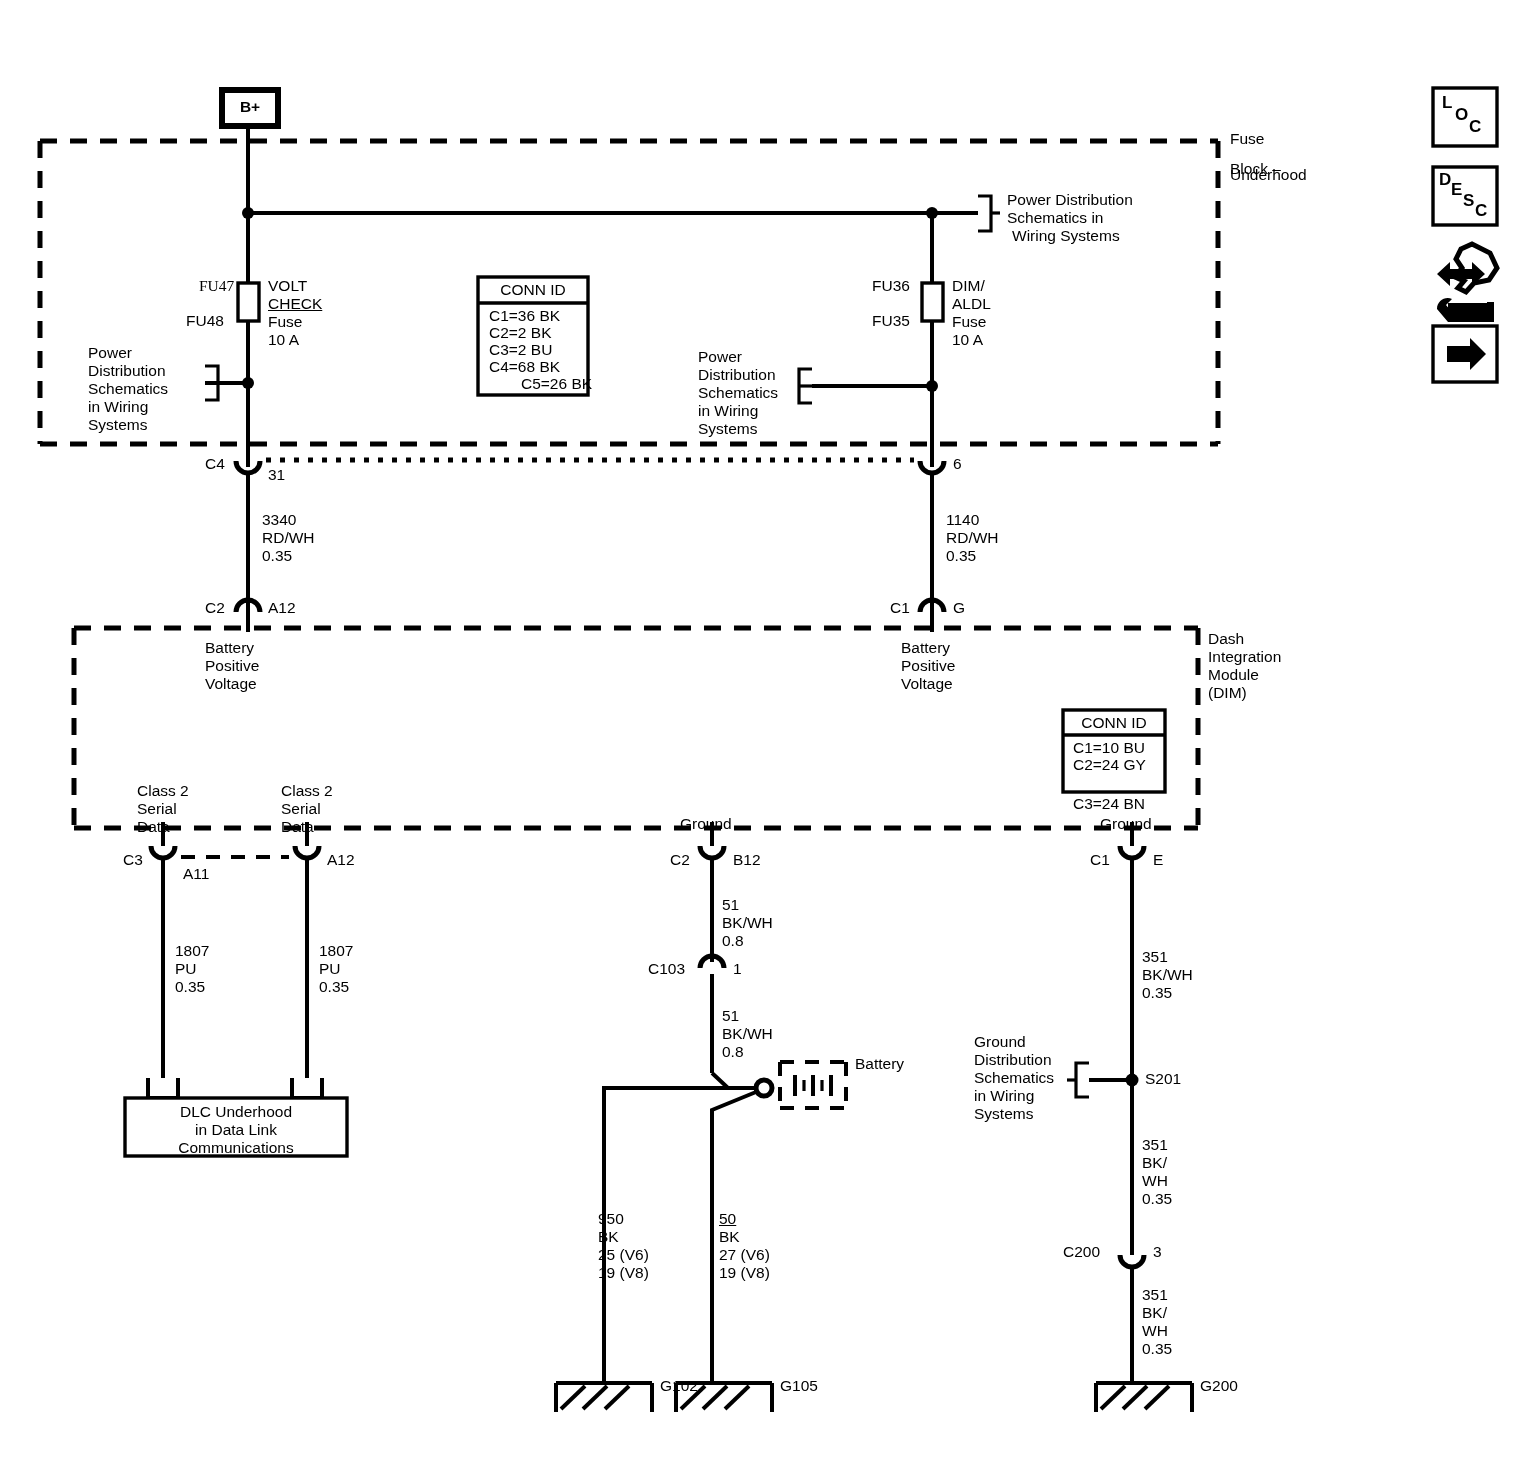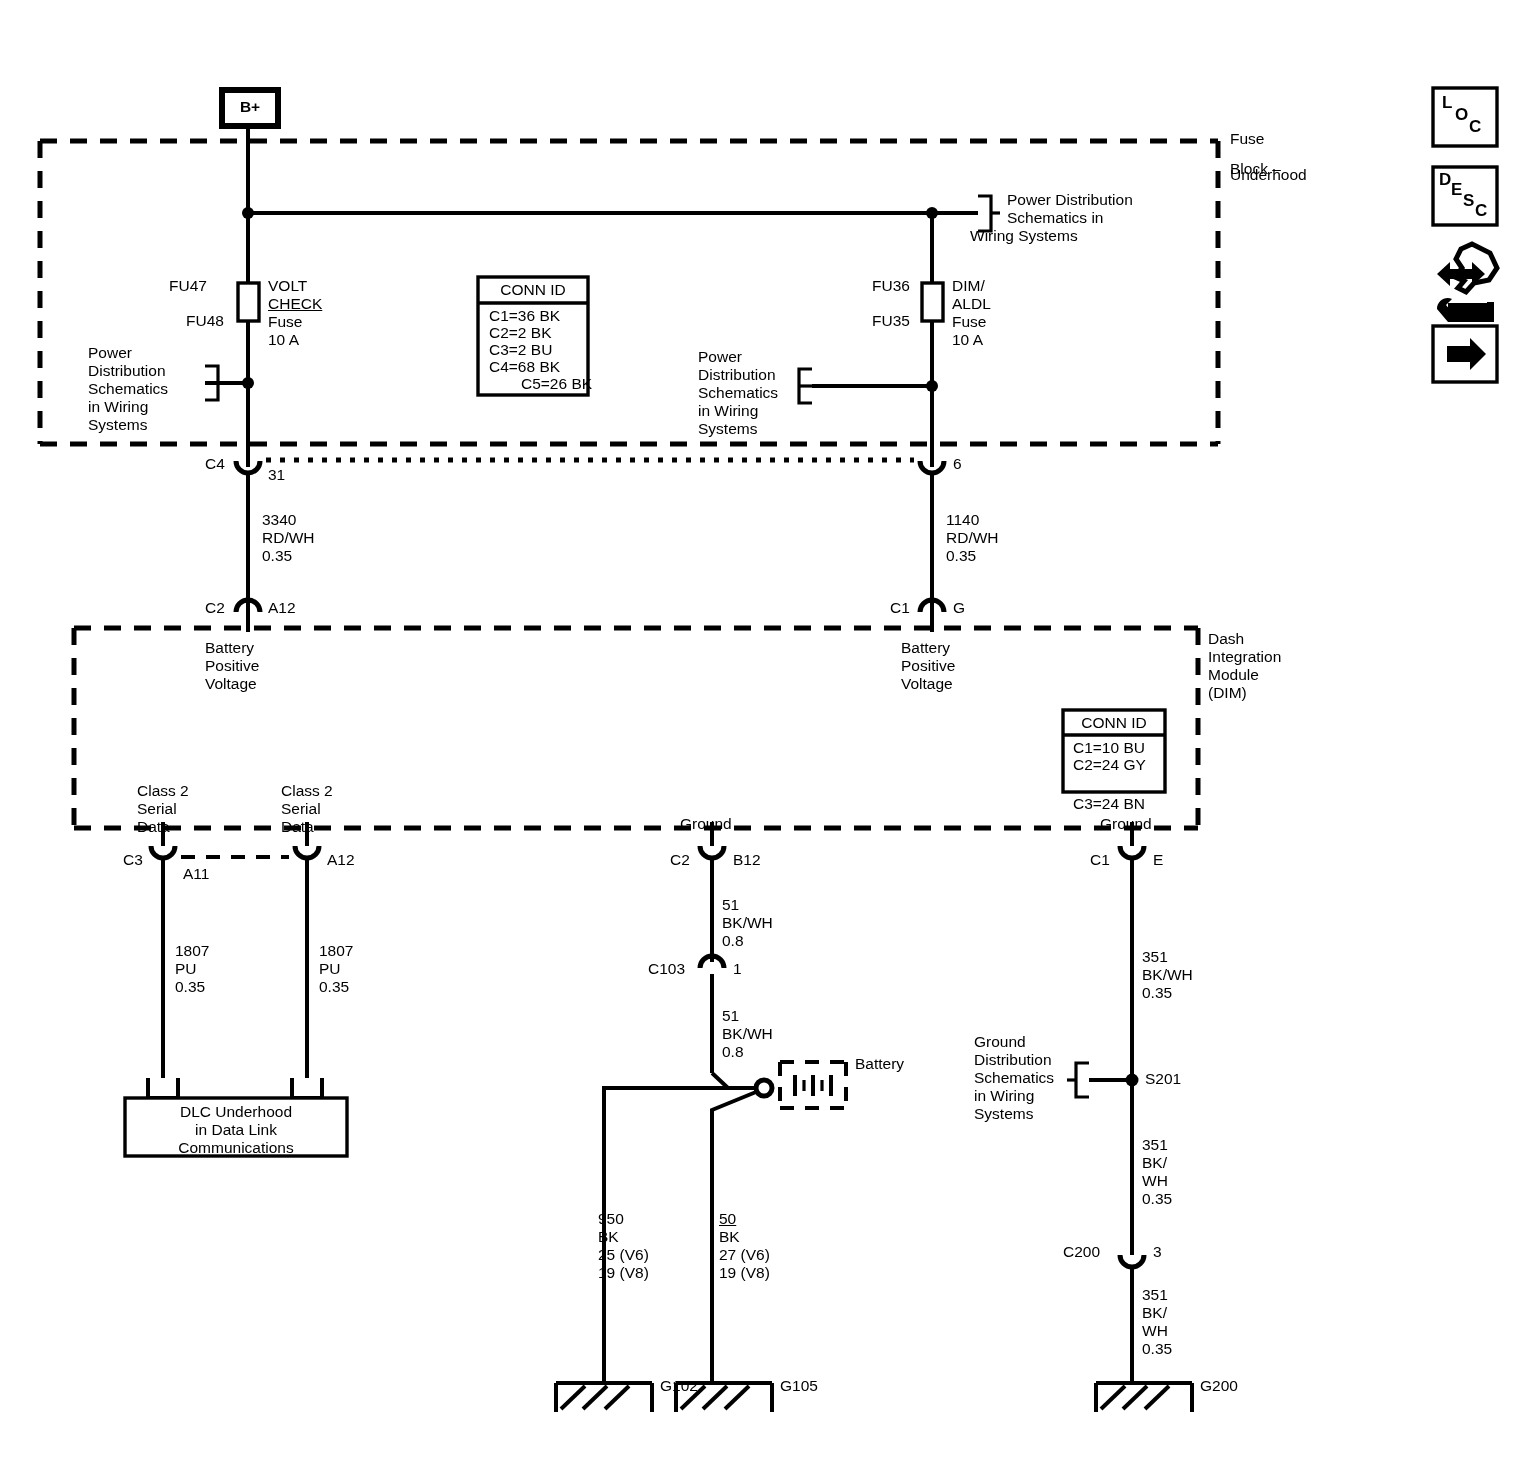--- a/index.html
+++ b/index.html
@@ -189,23 +189,23 @@
   </svg>
 
   <div class="txt b c" style="left:222px;top:98px;width:56px;">B+</div>
 
   <div class="txt" style="left:1230px;top:130px;">Fuse</div>
   <div class="txt" style="left:1230px;top:148px;margin-top:12px;">Block –</div>
   <div class="txt" style="left:1230px;top:166px;">Underhood</div>
 
   <div class="txt" style="left:1007px;top:191px;">Power Distribution</div>
   <div class="txt" style="left:1007px;top:209px;">Schematics in</div>
-  <div class="txt" style="left:970px;top:227px;text-align:right;">Wiring Systems</div>
-
-  <div class="txt" style="left:169px;top:277px;">FU47</div>
+  <div class="txt" style="left:1012px;top:227px;text-align:right;">Wiring Systems</div>
+
+  <div class="txt" style="left:199px;top:277px;font-family:Liberation Serif, serif;">FU47</div>
   <div class="txt" style="left:186px;top:312px;">FU48</div>
   <div class="txt" style="left:268px;top:277px;">VOLT</div>
   <div class="txt" style="left:268px;top:295px;text-decoration:underline;">CHECK</div>
   <div class="txt" style="left:268px;top:313px;">Fuse</div>
   <div class="txt" style="left:268px;top:331px;">10 A</div>
 
   <div class="txt" style="left:872px;top:277px;">FU36</div>
   <div class="txt" style="left:872px;top:312px;">FU35</div>
   <div class="txt" style="left:952px;top:277px;">DIM/</div>
   <div class="txt" style="left:952px;top:295px;">ALDL</div>

